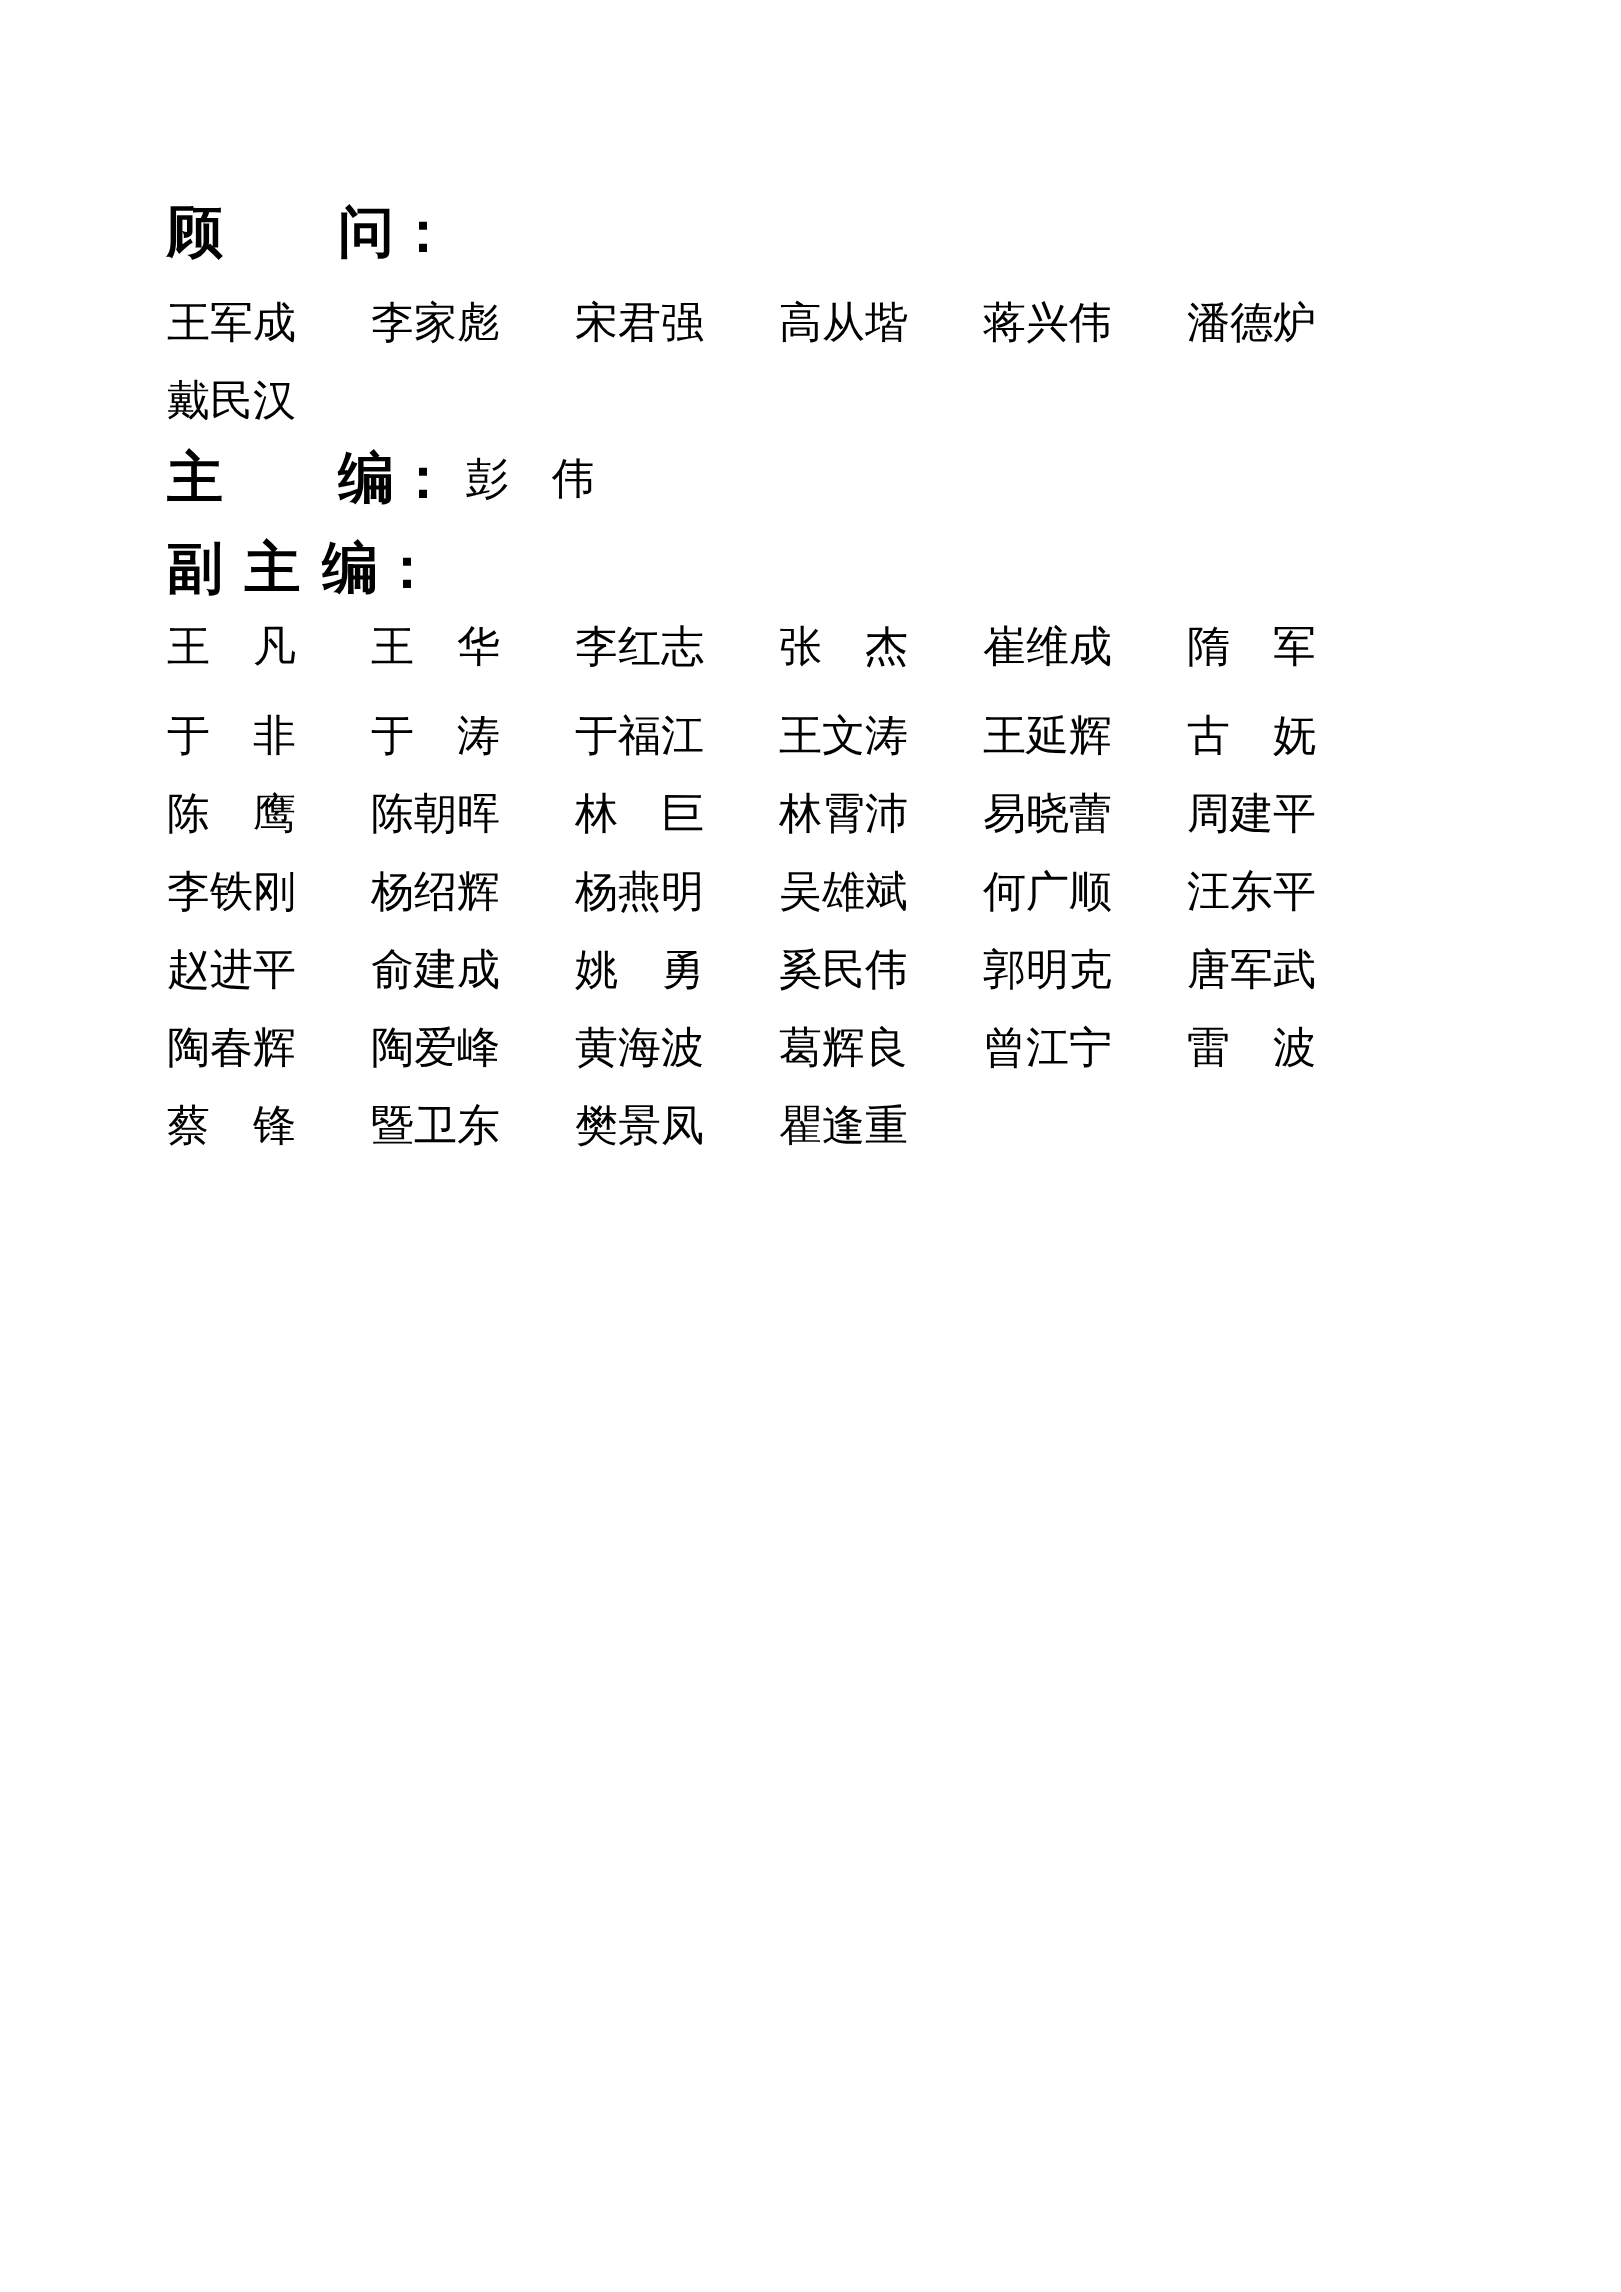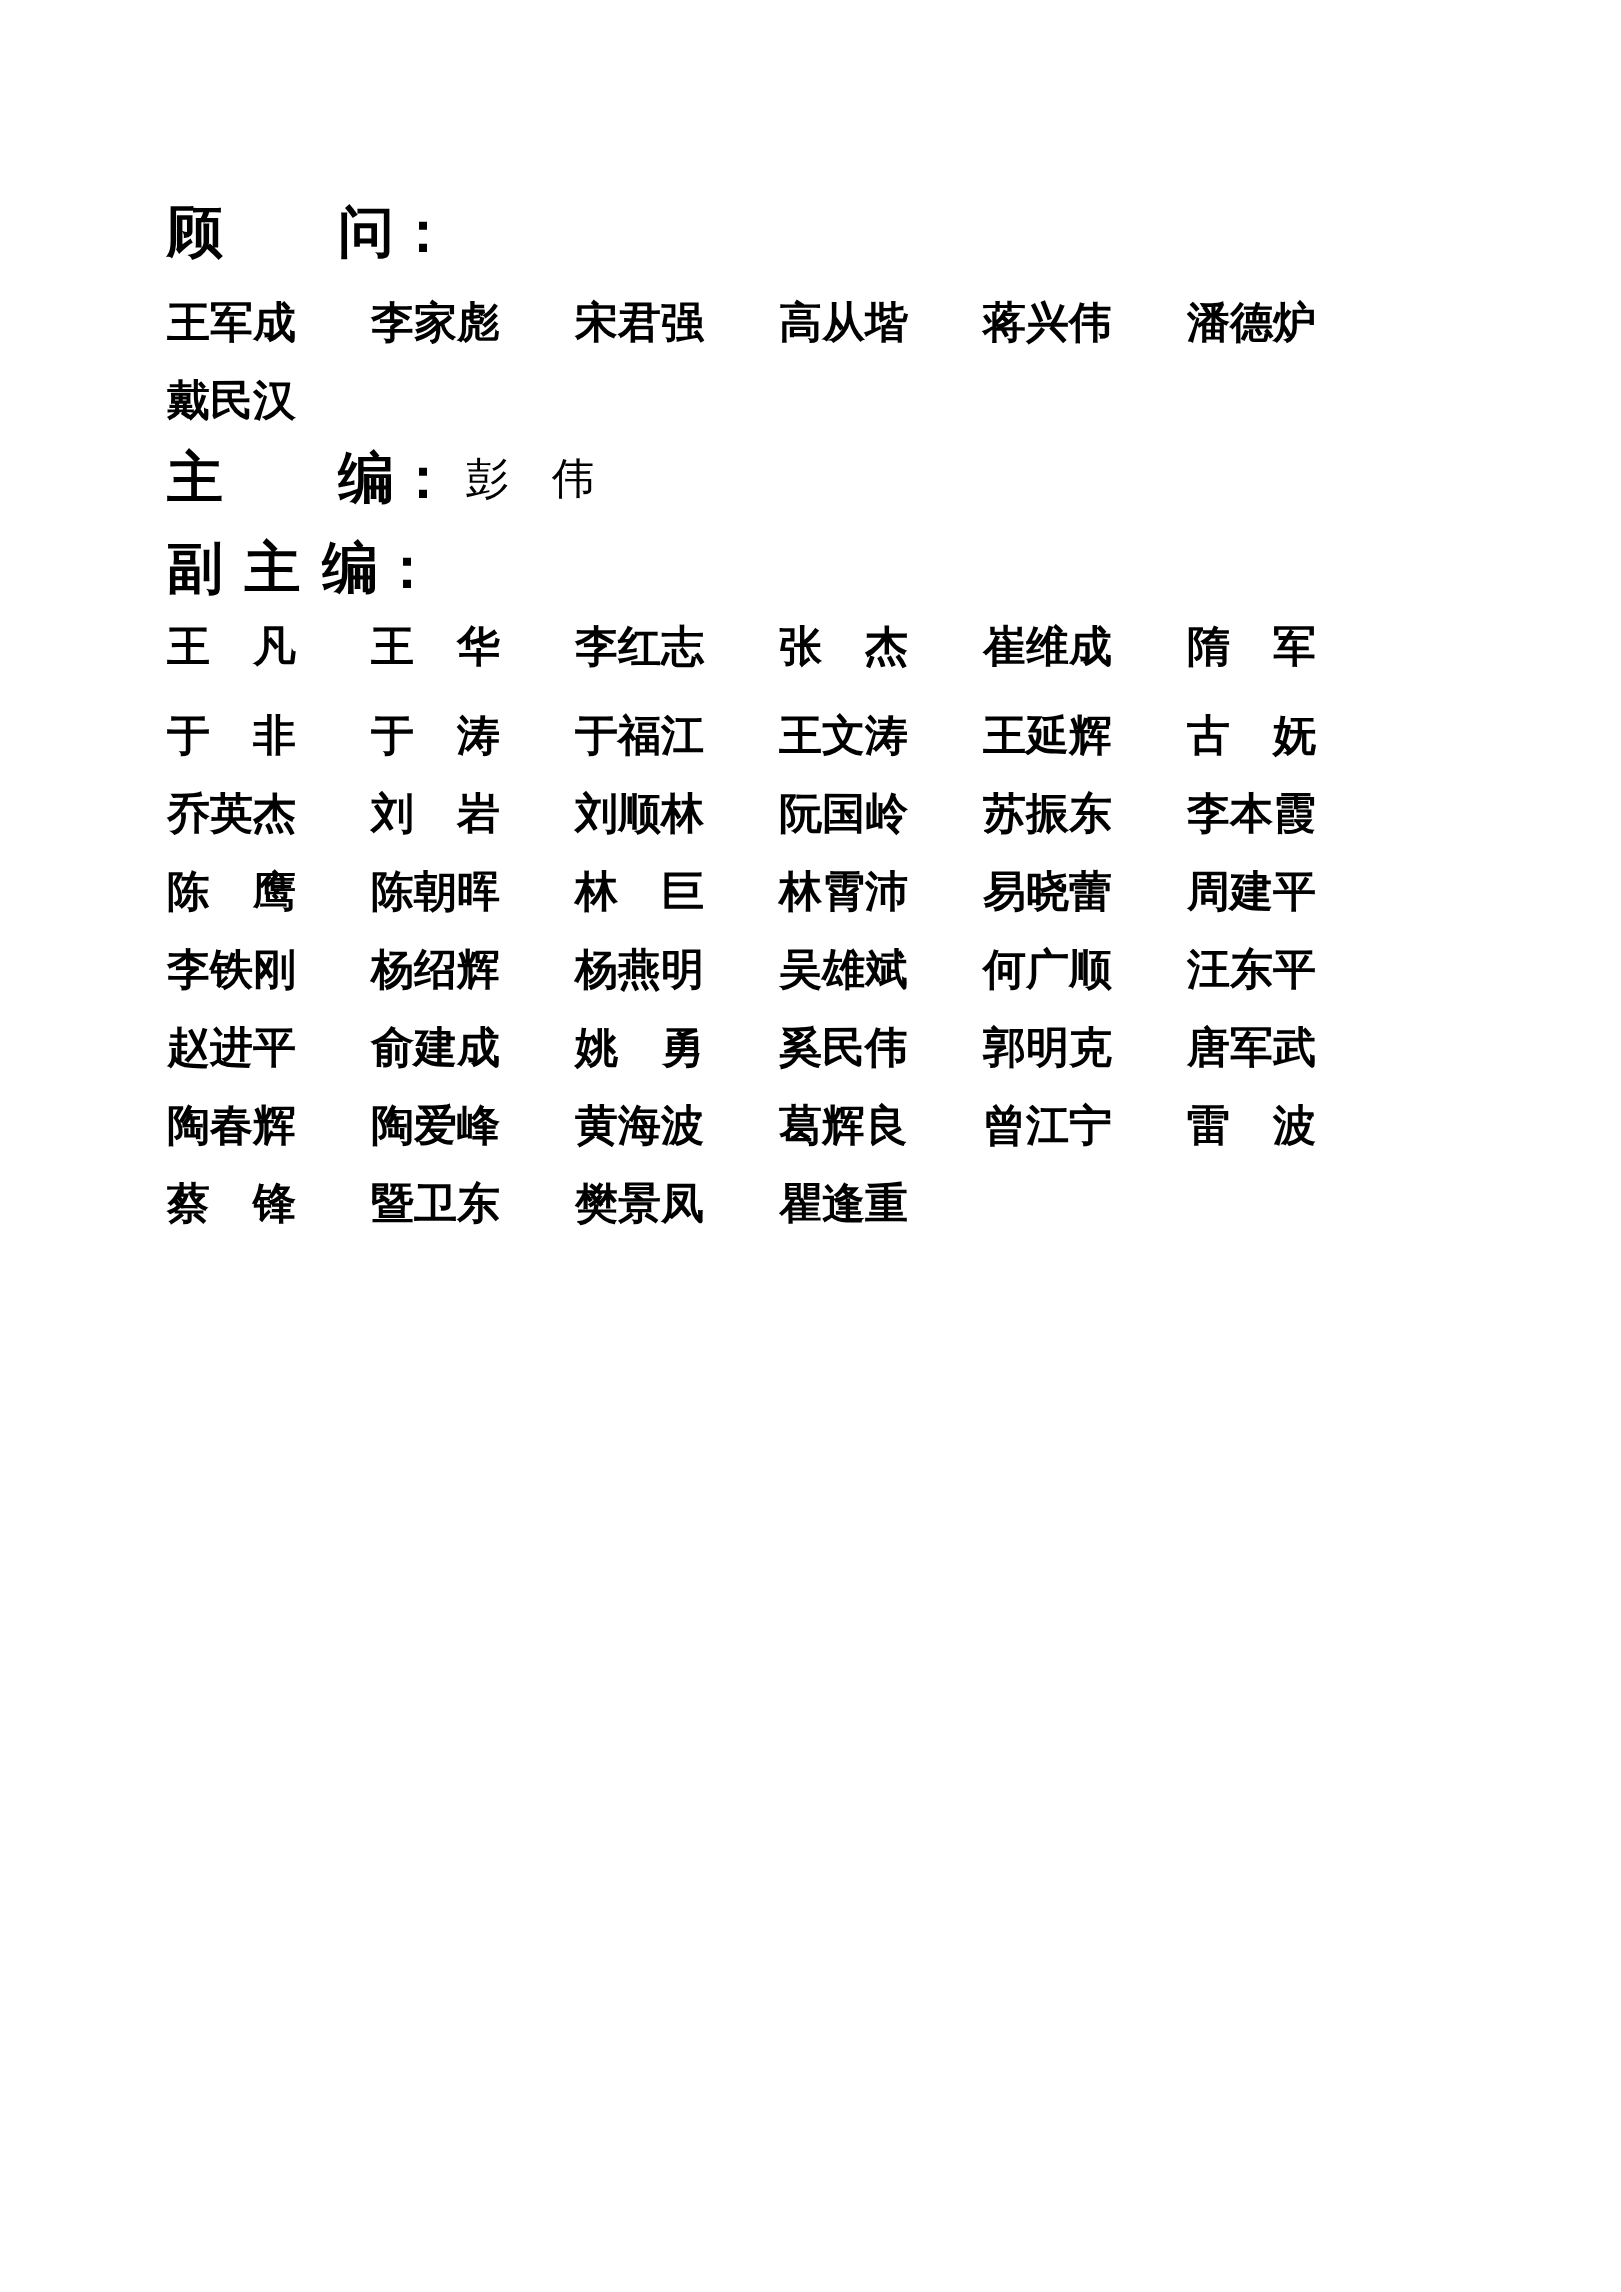--- a/index.html
+++ b/index.html
@@ -33,21 +33,21 @@
     letter-spacing: 1px;
     white-space: pre;
   }
   .names-row {
     column-gap: 69px;
   }
   .name {
     display: inline-block;
     width: 135px;
     font-family: "DejaVu Serif", "Liberation Serif", serif;
-    font-weight: 700;
+    font-weight: 400;
     font-size: 43px;
     white-space: pre;
   }
   .inline-name {
     font-family: Liberation Serif, serif;
     font-weight: 400;
     font-size: 43px;
     margin-left: 13.7px;
     white-space: pre;
   }
@@ -92,28 +92,20 @@
 
   <div class="line names-row gap-s">
     <span class="name">于　非</span>
     <span class="name">于　涛</span>
     <span class="name">于福江</span>
     <span class="name">王文涛</span>
     <span class="name">王延辉</span>
     <span class="name">古　妩</span>
   </div>
   <div class="line names-row">
-    <span class="name">乔英杰</span>
-    <span class="name">刘　岩</span>
-    <span class="name">刘顺林</span>
-    <span class="name">阮国岭</span>
-    <span class="name">苏振东</span>
-    <span class="name">李本霞</span>
-  </div>
-  <div class="line names-row">
     <span class="name">陈　鹰</span>
     <span class="name">陈朝晖</span>
     <span class="name">林　巨</span>
     <span class="name">林霄沛</span>
     <span class="name">易晓蕾</span>
     <span class="name">周建平</span>
   </div>
   <div class="line names-row">
     <span class="name">李铁刚</span>
     <span class="name">杨绍辉</span>

